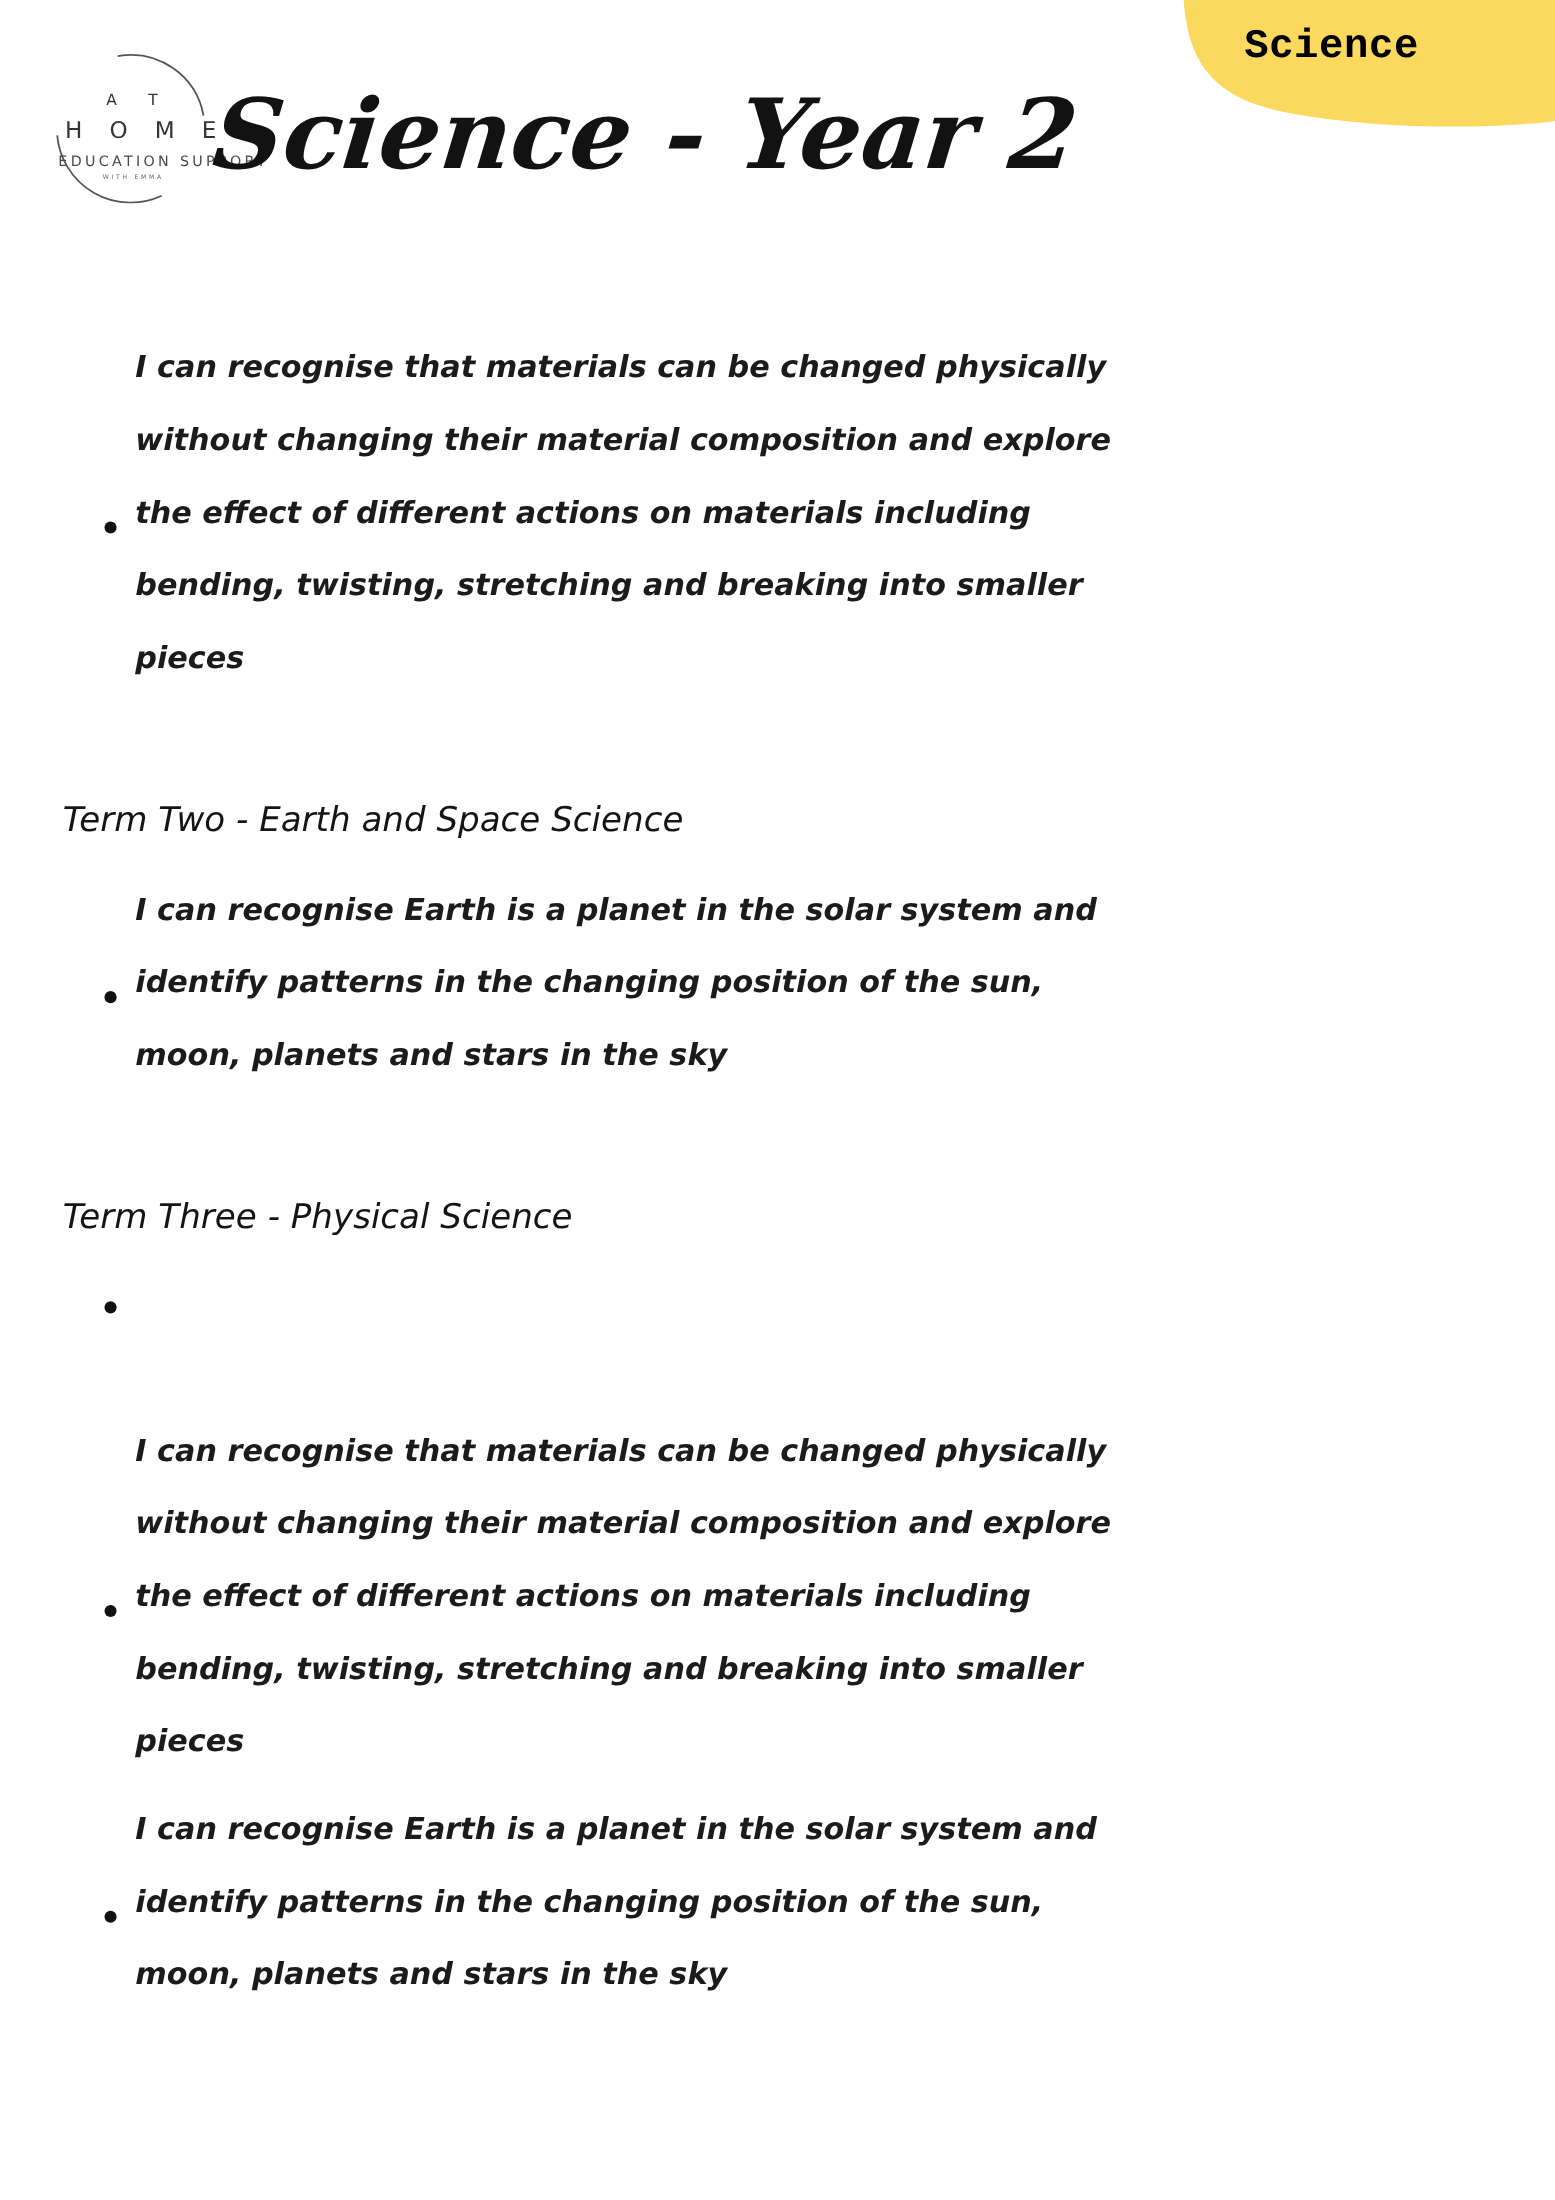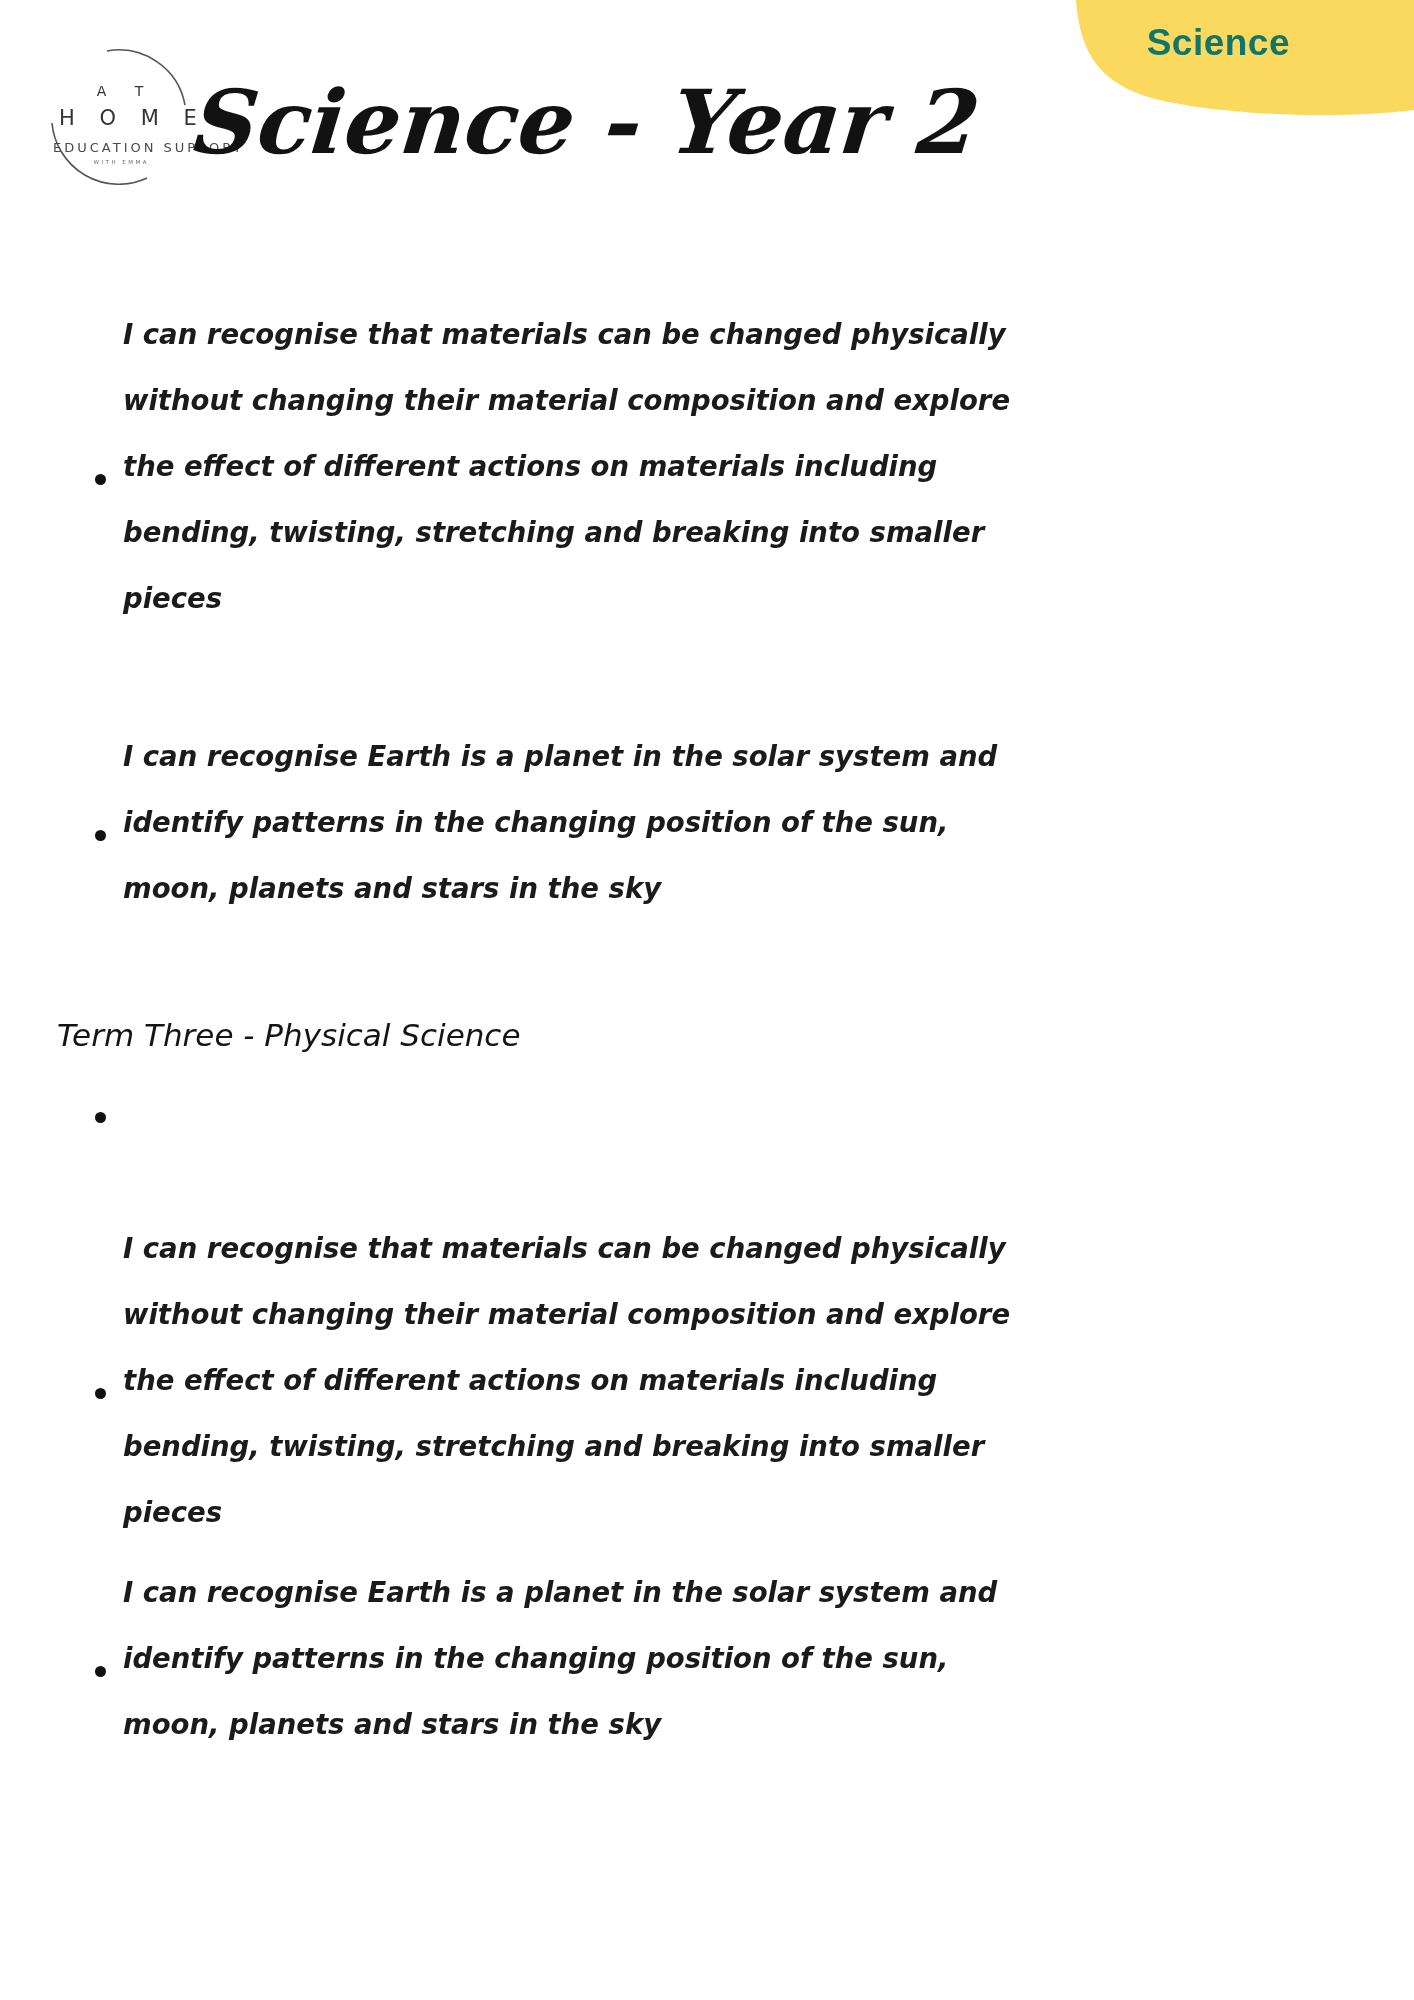--- a/index.html
+++ b/index.html
@@ -20,22 +20,22 @@
     width: 1414px; height: 130px;
     pointer-events: none;
   }
   .badge-label {
     position: absolute;
     top: 22px;
     right: 124px;
     font-size: 37px;
     font-weight: bold;
     letter-spacing: 0.5px;
-    color: #0f766e;
-    font-family: Liberation Sans, sans-serif;
+    color: #000000;
+    font-family: Liberation Mono, monospace;
   }
 
   
   .logo {
     position: absolute;
     left: 50px;
     top: 45px;
     width: 140px;
     height: 140px;
     color: #343434;
@@ -125,20 +125,21 @@
   <div class="section">
     <ul class="bullets">
       <li class="bullet">
         <span class="dot"></span>
         <span class="bullet-text">I can recognise that materials can be changed physically without changing their material composition and explore the effect of different actions on materials including bending, twisting, stretching and breaking into smaller pieces</span>
       </li>
     </ul>
   </div>
 
   <div class="section">
+    <h2 class="term-heading">Term Two - Earth and Space Science</h2>
     <ul class="bullets">
       <li class="bullet">
         <span class="dot"></span>
         <span class="bullet-text">I can recognise Earth is a planet in the solar system and identify patterns in the changing position of the sun, moon, planets and stars in the sky</span>
       </li>
     </ul>
   </div>
 
   <div class="section">
     <h2 class="term-heading">Term Three - Physical Science</h2>

